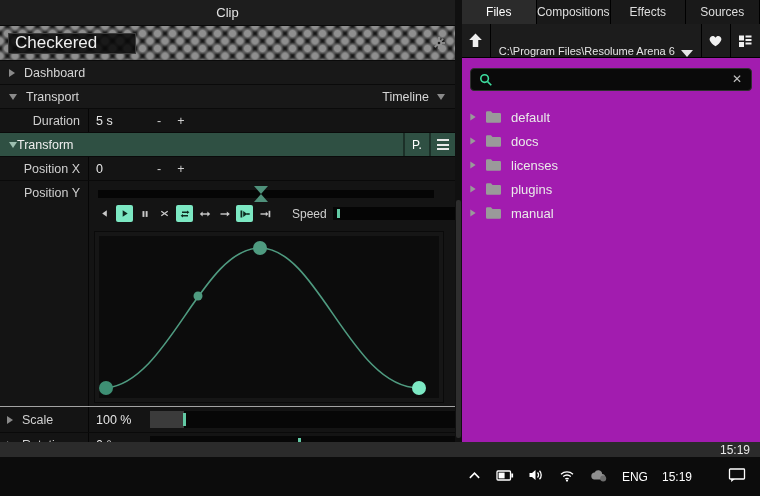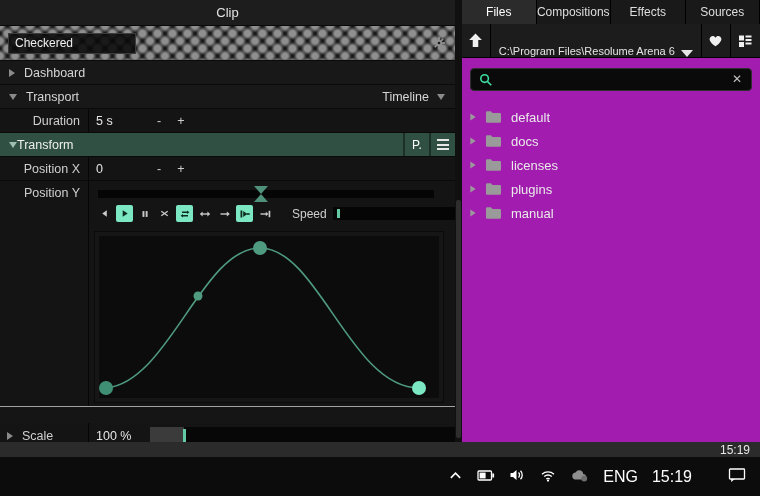--- a/index.html
+++ b/index.html
@@ -9,21 +9,21 @@
 
   
   .clip-panel { position:absolute; left:0; top:0; width:455px; height:442px; background:#151515; }
   .row { position:relative; width:100%; border-bottom:1px solid #0a0a0a; display:flex; align-items:center; color:#d6d6d6; font-size:12.5px; }
   .clip-header { height:26px; background:#1d1d1d; justify-content:center; color:#e3e3e3; font-size:13px; }
   .thumb-strip { height:35px; background-color:#161616;
     background-image: radial-gradient(circle, #8f8f8f 3px, rgba(143,143,143,0) 6.5px),
                       radial-gradient(circle, #8f8f8f 3px, rgba(143,143,143,0) 6.5px);
     background-size:15px 15px; background-position:0 0, 7.5px 7.5px;
     display:flex; align-items:center; }
-  .clip-name-box { margin-left:8px; width:128px; height:21px; background:rgba(10,10,10,.88); border:1px solid #3c3c3c; color:#efefef; font-size:12px; display:flex; align-items:center; padding-left:6px; }
+  .clip-name-box { margin-left:8px; width:128px; height:21px; background:rgba(10,10,10,.88); border:1px solid #3c3c3c; color:#efefef; font-size:17px; display:flex; align-items:center; padding-left:6px; }
   .gear-wrap { position:absolute; right:8px; top:9px; }
 
   .tri-r { width:0; height:0; border-top:4px solid transparent; border-bottom:4px solid transparent; border-left:6px solid #8a8a8a; display:inline-block; }
   .tri-d { width:0; height:0; border-left:4px solid transparent; border-right:4px solid transparent; border-top:6px solid #8a8a8a; display:inline-block; }
 
   .section-row { height:24px; padding-left:9px; gap:9px; background:#181818; }
   .section-right { position:absolute; right:10px; display:flex; align-items:center; gap:8px; color:#d6d6d6; }
 
   .param-row { height:24px; background:#141414; }
   .param-label { width:88px; text-align:right; padding-right:8px; color:#cfcfcf; flex:none; }
@@ -56,21 +56,21 @@
   .speed-track { width:152px; height:13px; background:#050505; position:relative; }
   .speed-tick { position:absolute; left:4px; top:2px; width:3px; height:9px; background:#62c9a4; }
 
   .curve-box { position:absolute; left:5px; top:50px; width:350px; height:172px; background:#161616; border:1px solid #0a0a0a; }
   .curve-inner { position:absolute; left:4px; top:4px; right:4px; bottom:4px; background:#0c0c0c; }
 
   
   .slider-track { position:relative; width:307px; height:17px; background:#070707; margin-left:2px; }
   .slider-fill { position:absolute; left:0; top:0; height:100%; background:#3b3b3b; }
   .slider-tick { position:absolute; top:2px; width:3px; height:13px; background:#62c9a4; }
-  .scale-row { height:26px;margin-top:16px; }
+  .scale-row { height:26px; }
   .rotation-row { height:24px; }
   .row-arrow { width:20px; display:flex; justify-content:center; flex:none; }
 
   
   .v-scrollbar { position:absolute; left:455px; top:0; width:7px; height:442px; background:#101010; }
   .v-thumb { position:absolute; left:1px; width:5px; top:200px; height:238px; background:#2e2e2e; border-radius:2px; }
 
   
   .browser-panel { position:absolute; left:462px; top:0; width:298px; height:442px; background:#a21caf; }
   .tabs { display:flex; height:24px; background:#0f0f0f; }
@@ -89,21 +89,21 @@
   .search-box { position:relative; height:23px; background:#0a0a0a; border:1px solid #2f2f2f; border-radius:4px; display:flex; align-items:center; padding:0 26px 0 28px; }
   .search-clear { position:absolute; right:9px; top:3px; color:#c0c0c0; font-size:12px; }
   .search-mag { position:absolute; left:8px; top:4px; }
 
   .folder-list { padding-top:6px; }
   .folder-row { height:24px; display:flex; align-items:center; gap:9px; padding-left:8px; color:#eaeaea; font-size:13px; }
   .folder-row .tri-r { border-left-color:#9a9a9a; transform:scale(.9); }
 
   
   .app-statusbar { position:absolute; left:0; top:442px; width:760px; height:15px; background:#2b2b2b; display:flex; align-items:center; justify-content:flex-end; padding-right:10px; color:#e8e8e8; font-size:12px; z-index:5; }
-  .taskbar { position:absolute; left:0; top:457px; width:760px; height:39px; background:#0c0c0c; display:flex; align-items:center; justify-content:flex-end; gap:14px; padding-right:14px; z-index:5; color:#fff; font-size:16px; }
+  .taskbar { position:absolute; left:0; top:457px; width:760px; height:39px; background:#0c0c0c; display:flex; align-items:center; justify-content:flex-end; gap:14px; padding-right:14px; z-index:5; color:#fff; font-size:12px; }
   .tray-txt { color:#fff; }
   .tray-gap { width:8px; }
 </style>
 </head>
 <body>
 
 <div class="stage">
 
   <div class="clip-panel">
 

